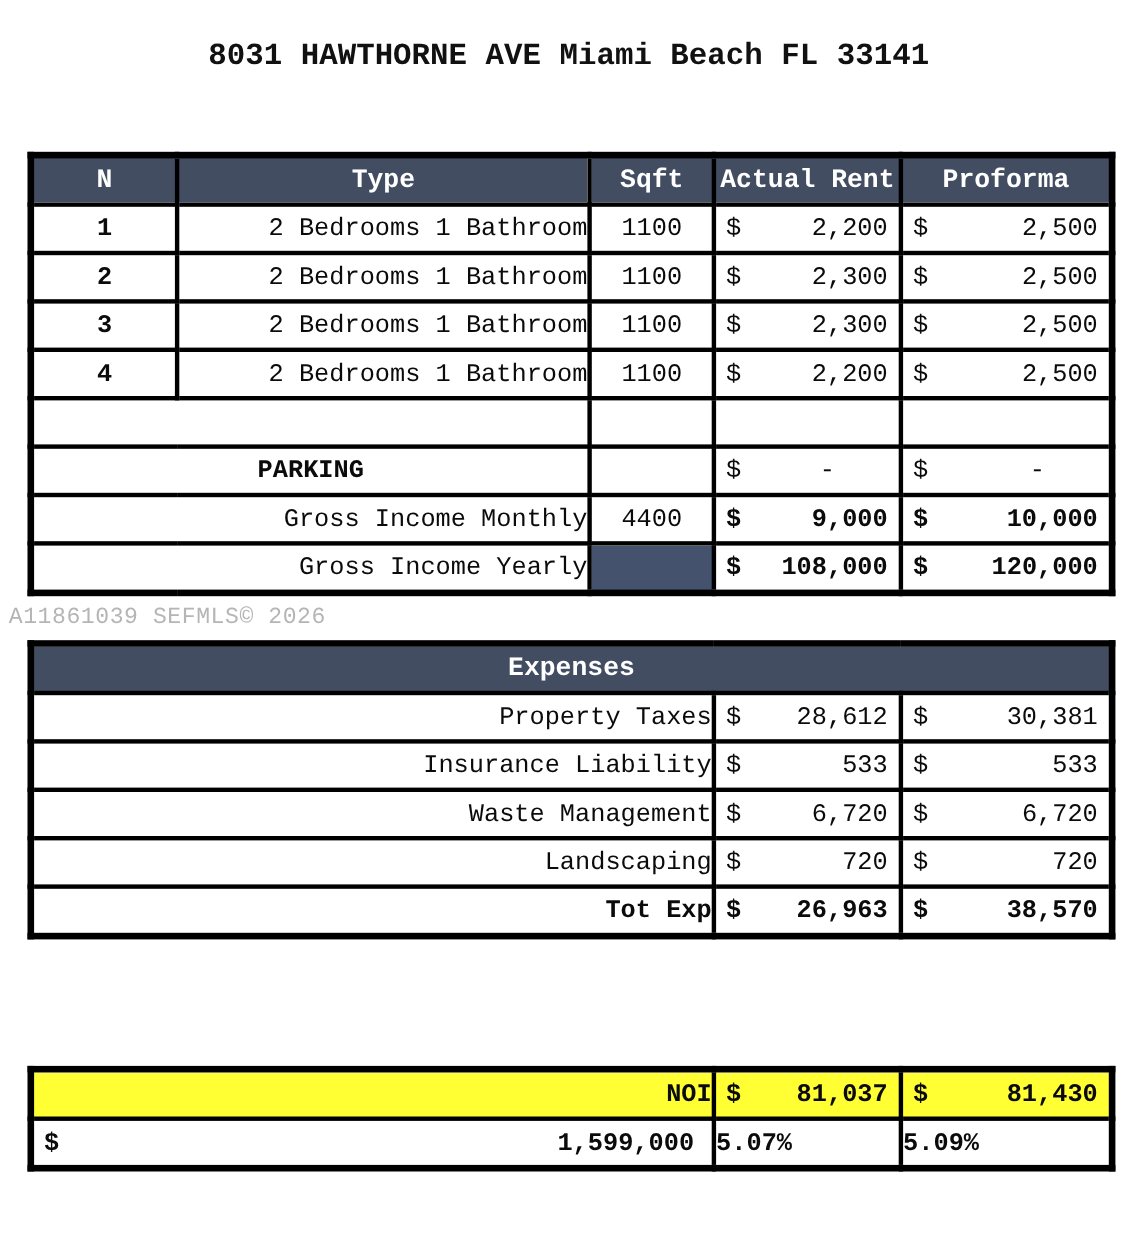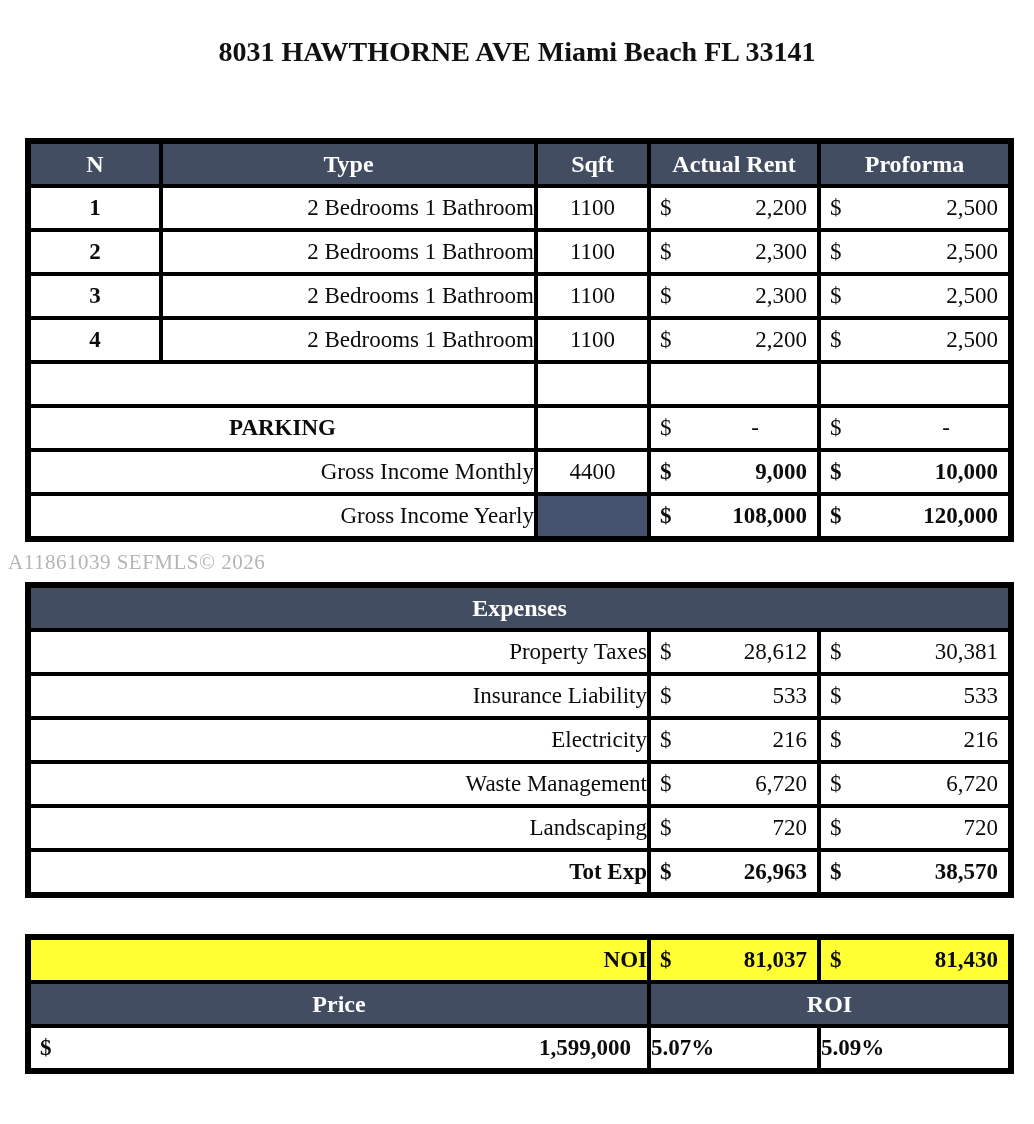--- a/index.html
+++ b/index.html
@@ -1,35 +1,35 @@
 <!DOCTYPE html>
 <html><head>
 <meta charset="utf-8">
 <style>
   html,body { margin:0; padding:0; background:#ffffff; }
   .page {
     position:relative; width:1034px; height:1124px; background:#ffffff;
-    font-family:Liberation Serif, serif; color:#0b0b0b; overflow:hidden;
+    font-family:Liberation Mono, monospace; color:#0b0b0b; overflow:hidden;
   }
   .title {
     position:absolute; top:36px; left:0; width:100%;
     text-align:center; font-size:28px; font-weight:bold; color:#111; margin:0;
     letter-spacing:0px;
   }
   table.tbl {
     position:absolute; border-collapse:collapse; table-layout:fixed;
     background:#ffffff; border:6px solid #000;
   }
   .tbl td, .tbl th {
     border:4px solid #000; padding:0; height:40px; vertical-align:middle;
     font-size:23px; overflow:hidden; white-space:nowrap;
   }
   .tbl-income   { left:25px; top:138px;  width:983px; }
   .tbl-expenses { left:25px; top:582px;  width:983px; }
-  .tbl-summary  { left:25px; top:934px;  width:983px; }
+  .tbl-summary  { left:25px; top:969px;  width:983px; }
   th.head, td.head {
     background:#424d62; color:#fff; font-weight:bold; text-align:center;
     font-size:24px;
   }
   .c { text-align:center; }
   .l { text-align:right; padding-left:7px; }
   .b { font-weight:bold; }
   .money { display:flex; justify-content:space-between; align-items:center;
            padding:0 10px 0 9px; height:100%; }
   .money .amt.dash { padding-right:48px; }
@@ -235,35 +235,20 @@
             </div>
           </td>
       <td>
             <div class="money">
         <span>$</span>
         <span class="amt">533</span>
             </div>
           </td>
     </tr>
 
-    <tr>
-      <td class="l">Electricity</td>
-      <td>
-            <div class="money">
-        <span>$</span>
-        <span class="amt">216</span>
-            </div>
-          </td>
-      <td>
-            <div class="money">
-        <span>$</span>
-        <span class="amt">216</span>
-            </div>
-          </td>
-    </tr>
 
     <tr>
       <td class="l">Waste Management</td>
       <td>
             <div class="money">
         <span>$</span>
         <span class="amt">6,720</span>
             </div>
           </td>
       <td>
@@ -324,24 +309,20 @@
             </div>
           </td>
       <td>
             <div class="money">
         <span>$</span>
         <span class="amt">81,430</span>
             </div>
           </td>
     </tr>
 
-    <tr>
-      <td class="head">Price</td>
-      <td colspan="2" class="head">ROI</td>
-    </tr>
 
     <tr>
       <td class="b">
             <div class="money" style="padding-right:16px;">
         <span>$</span>
         <span class="amt">1,599,000</span>
             </div>
           </td>
       <td class="pct">5.07%</td>
       <td class="pct">5.09%</td>

